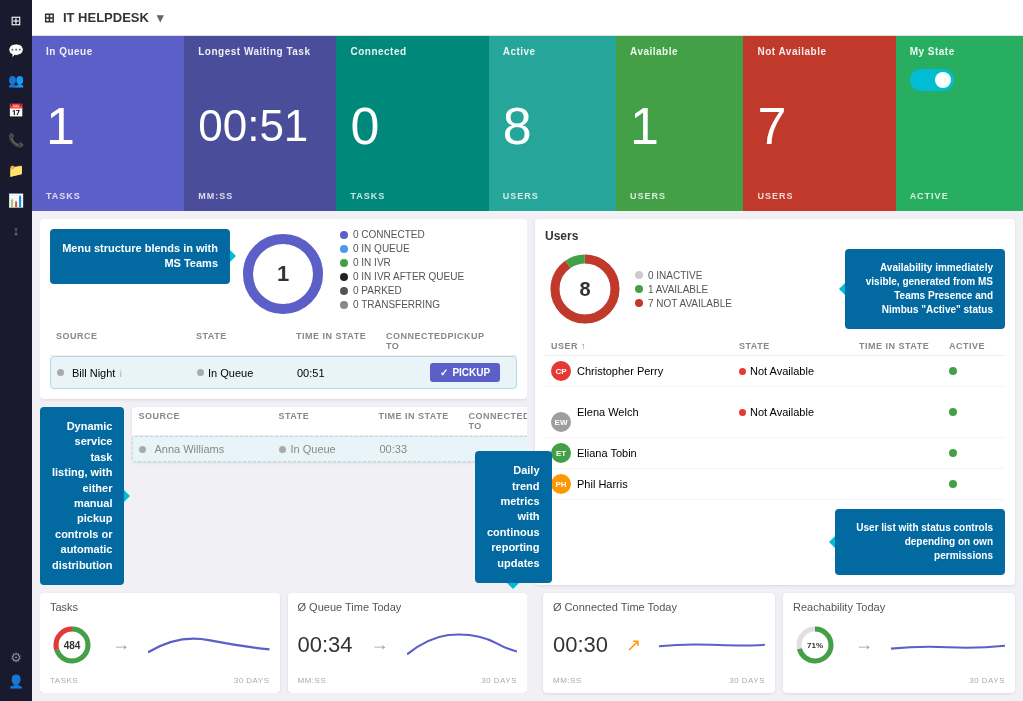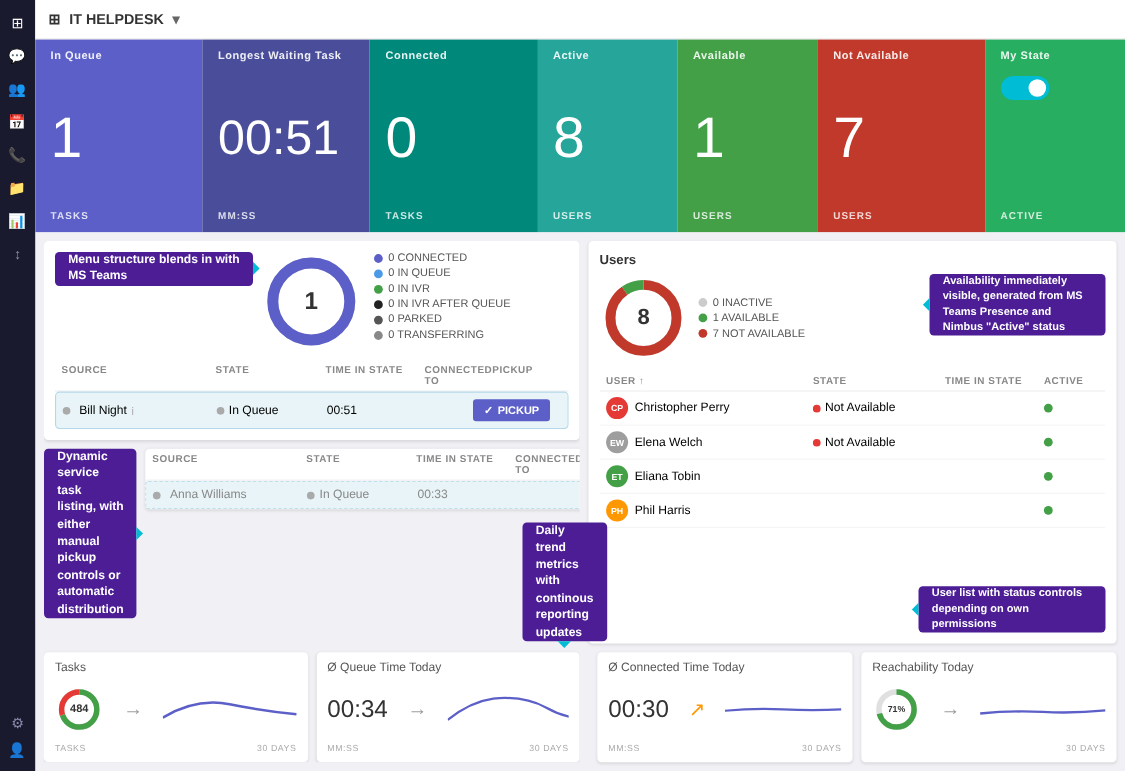--- a/index.html
+++ b/index.html
@@ -169,28 +169,28 @@
       display: flex; align-items: center; gap: 4px;
     }
 
     
     .state-dot { width: 7px; height: 7px; border-radius: 50%; display: inline-block; margin-right: 4px; }
     .dot-gray { background: #aaa; }
     .dot-red { background: #e53935; }
 
     
     .tooltip-box {
-      background: #4c1d95;
+      background: #0369a1;
       color: #fff;
       border-radius: 4px;
-      padding: 0 12px;
+      padding: 12px 12px;
       font-size: 11px;
       font-weight: 600;
       line-height: 1.4;
-      text-align: left;
+      text-align: right;
       position: relative;
     }
     .tooltip-box::before {
       content: '';
       position: absolute;
       border: 6px solid transparent;
     }
     .tooltip-box.arrow-right::before {
       border-left-color: #00bcd4;
       right: -12px; top: 50%; transform: translateY(-50%);
@@ -554,21 +554,21 @@
               <span>Not Available</span>
             </div>
             <div></div>
             <div>
                 <div class="active-dot"></div>
               </div>
           </div>
 
           <div class="users-table-row">
             <div class="user-cell">
-              <div class="user-avatar" style="background:#9e9e9e;">EW</div>
+              <div class="user-avatar" style="background:#9e9e9e;margin-top:20px;">EW</div>
               <span>Elena Welch</span>
             </div>
             <div style="display:flex;align-items:center;">
               <span class="state-dot dot-red"></span>
               <span>Not Available</span>
             </div>
             <div></div>
             <div>
                 <div class="active-dot"></div>
               </div>

